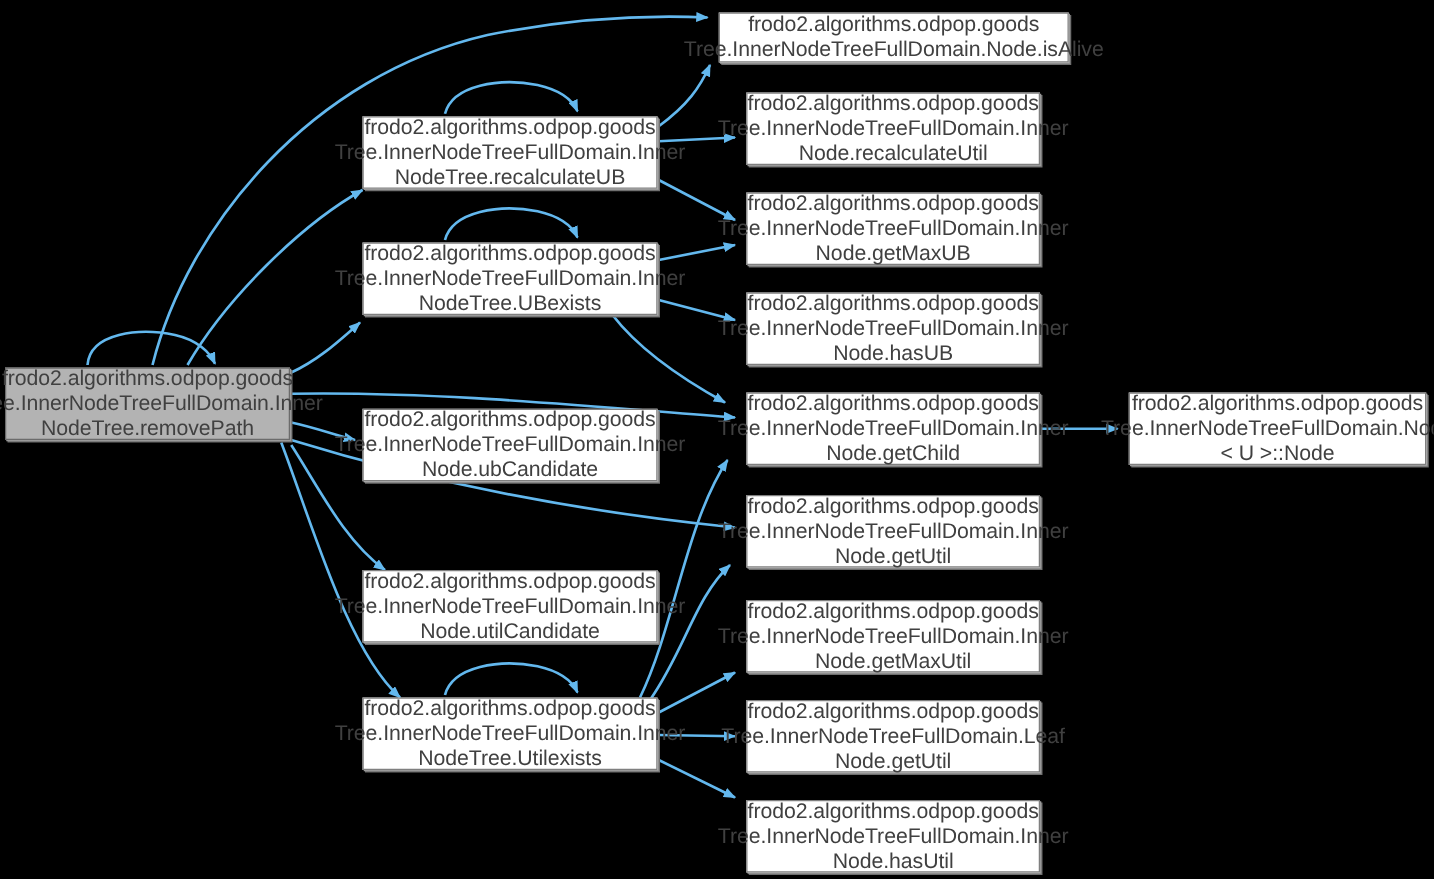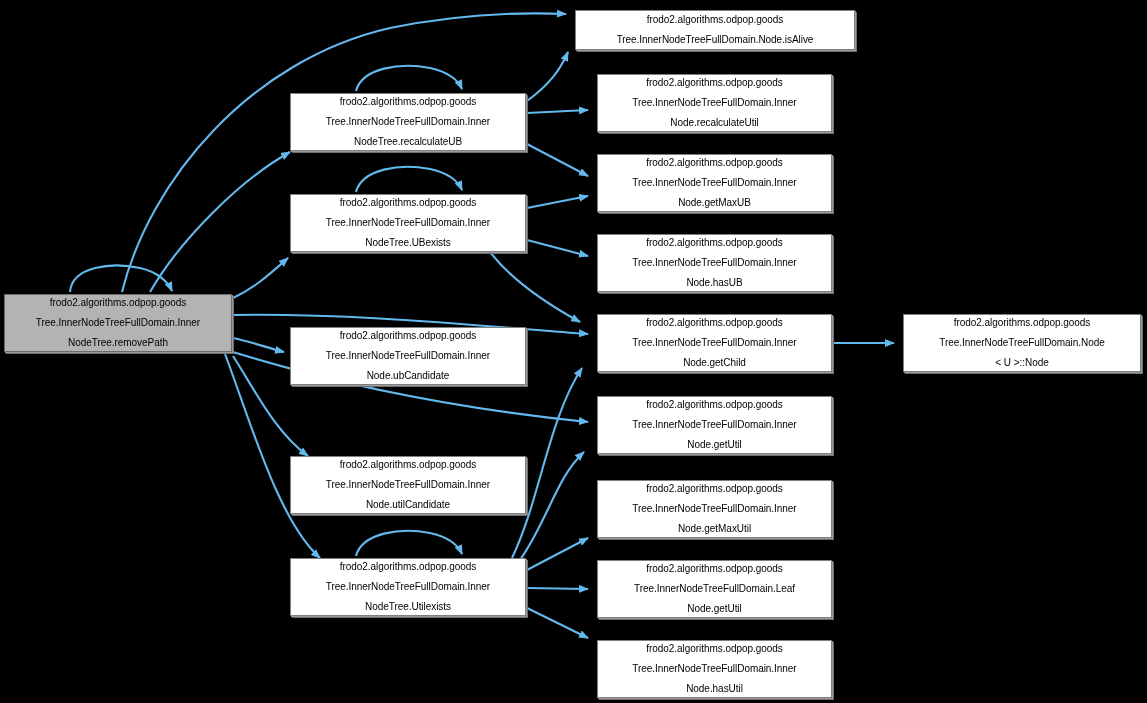--- a/index.html
+++ b/index.html
@@ -14,22 +14,22 @@
   .node{
     position:absolute;
     box-sizing:border-box;
     background:#ffffff;
     border:1px solid #7f7f7f;
     box-shadow:1px 1px 0 0 #9a9a9a, 2px 2px 0 0 #6f6f6f;
     display:flex;
     align-items:center;
     justify-content:center;
     text-align:center;
-    color:#000000;
-    font-size:10px;
+    color:#404040;
+    font-size:17px;
     line-height:20px;
     letter-spacing:-0.05px;
     white-space:pre-line;
     z-index:2;
   }
   .node.root{
     background:#b3b3b3;
     border:1px solid #6b6b6b;
   }
   .node span{display:block;padding:0 3px;}

